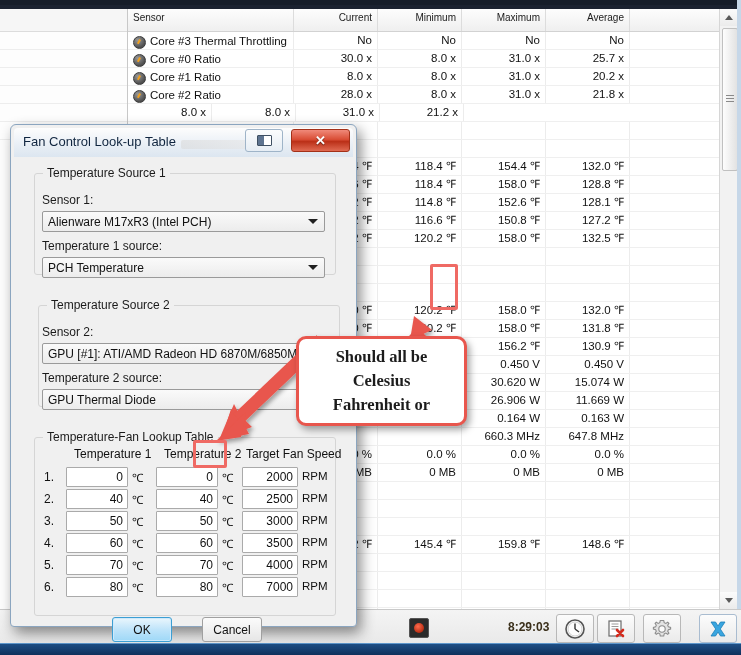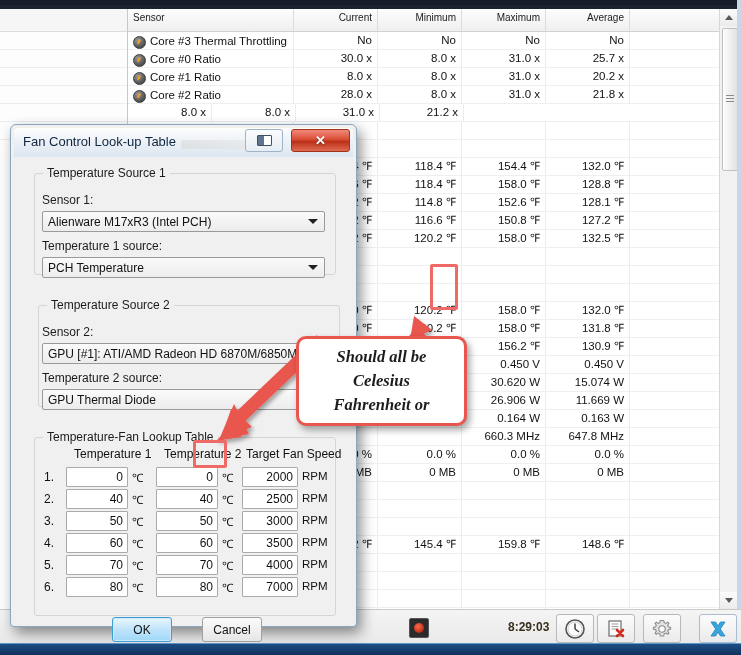--- a/index.html
+++ b/index.html
@@ -850,21 +850,21 @@
 
     <g filter="url(#shadow)">
       <path d="M358,398 L422,332" stroke="#e8564d" stroke-width="13" stroke-linecap="butt"></path>
       <polygon points="414,316 432,330 410,340" fill="#e8564d"></polygon>
     </g>
   </svg>
 
   <div class="hl-box" style="left:193px; top:440px; width:28px; height:22px;"></div>
   <div class="hl-box" style="left:430px; top:264px; width:22px; height:40px;"></div>
 
-  <div class="callout" style="left:296px; top:336px; width:165px; height:84px;font-style:italic;">
+  <div class="callout" style="left:296px; top:336px; width:165px; height:84px;">
     <div>
       <div>Should all be</div>
       <div>Celesius</div>
       <div>Fahrenheit or</div>
     </div>
   </div>
 
 </div>
 
 </body></html>

